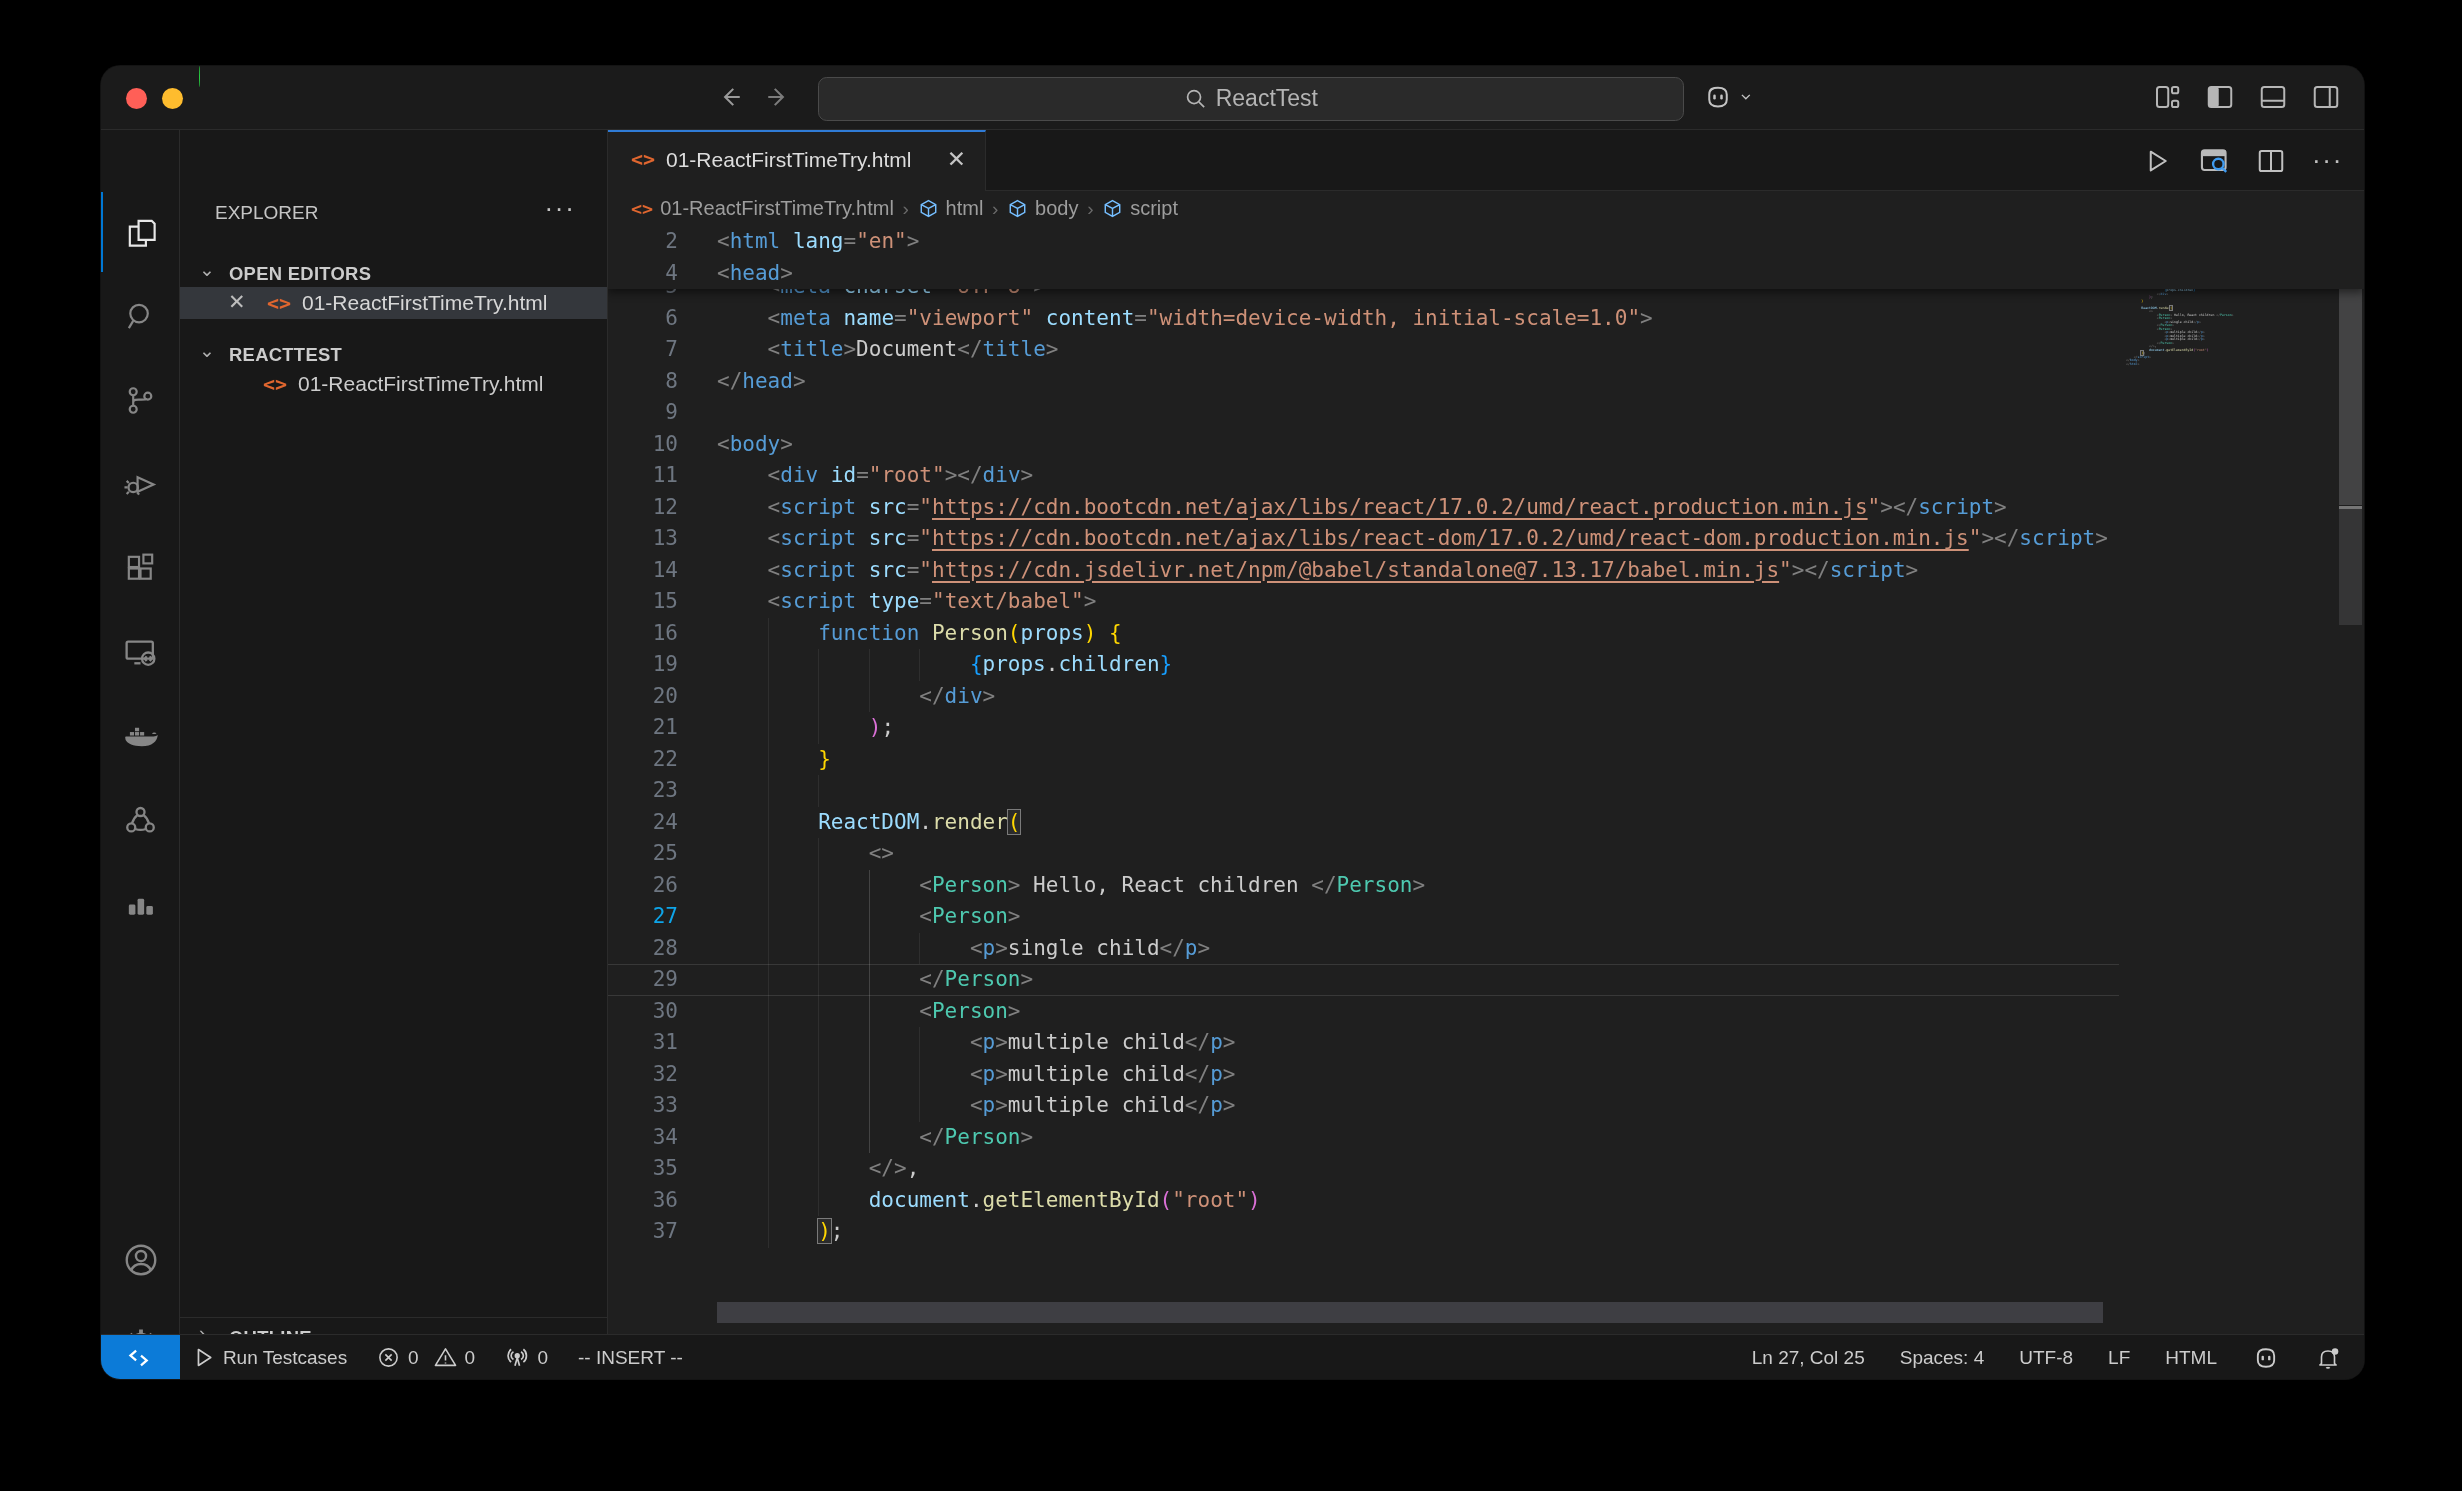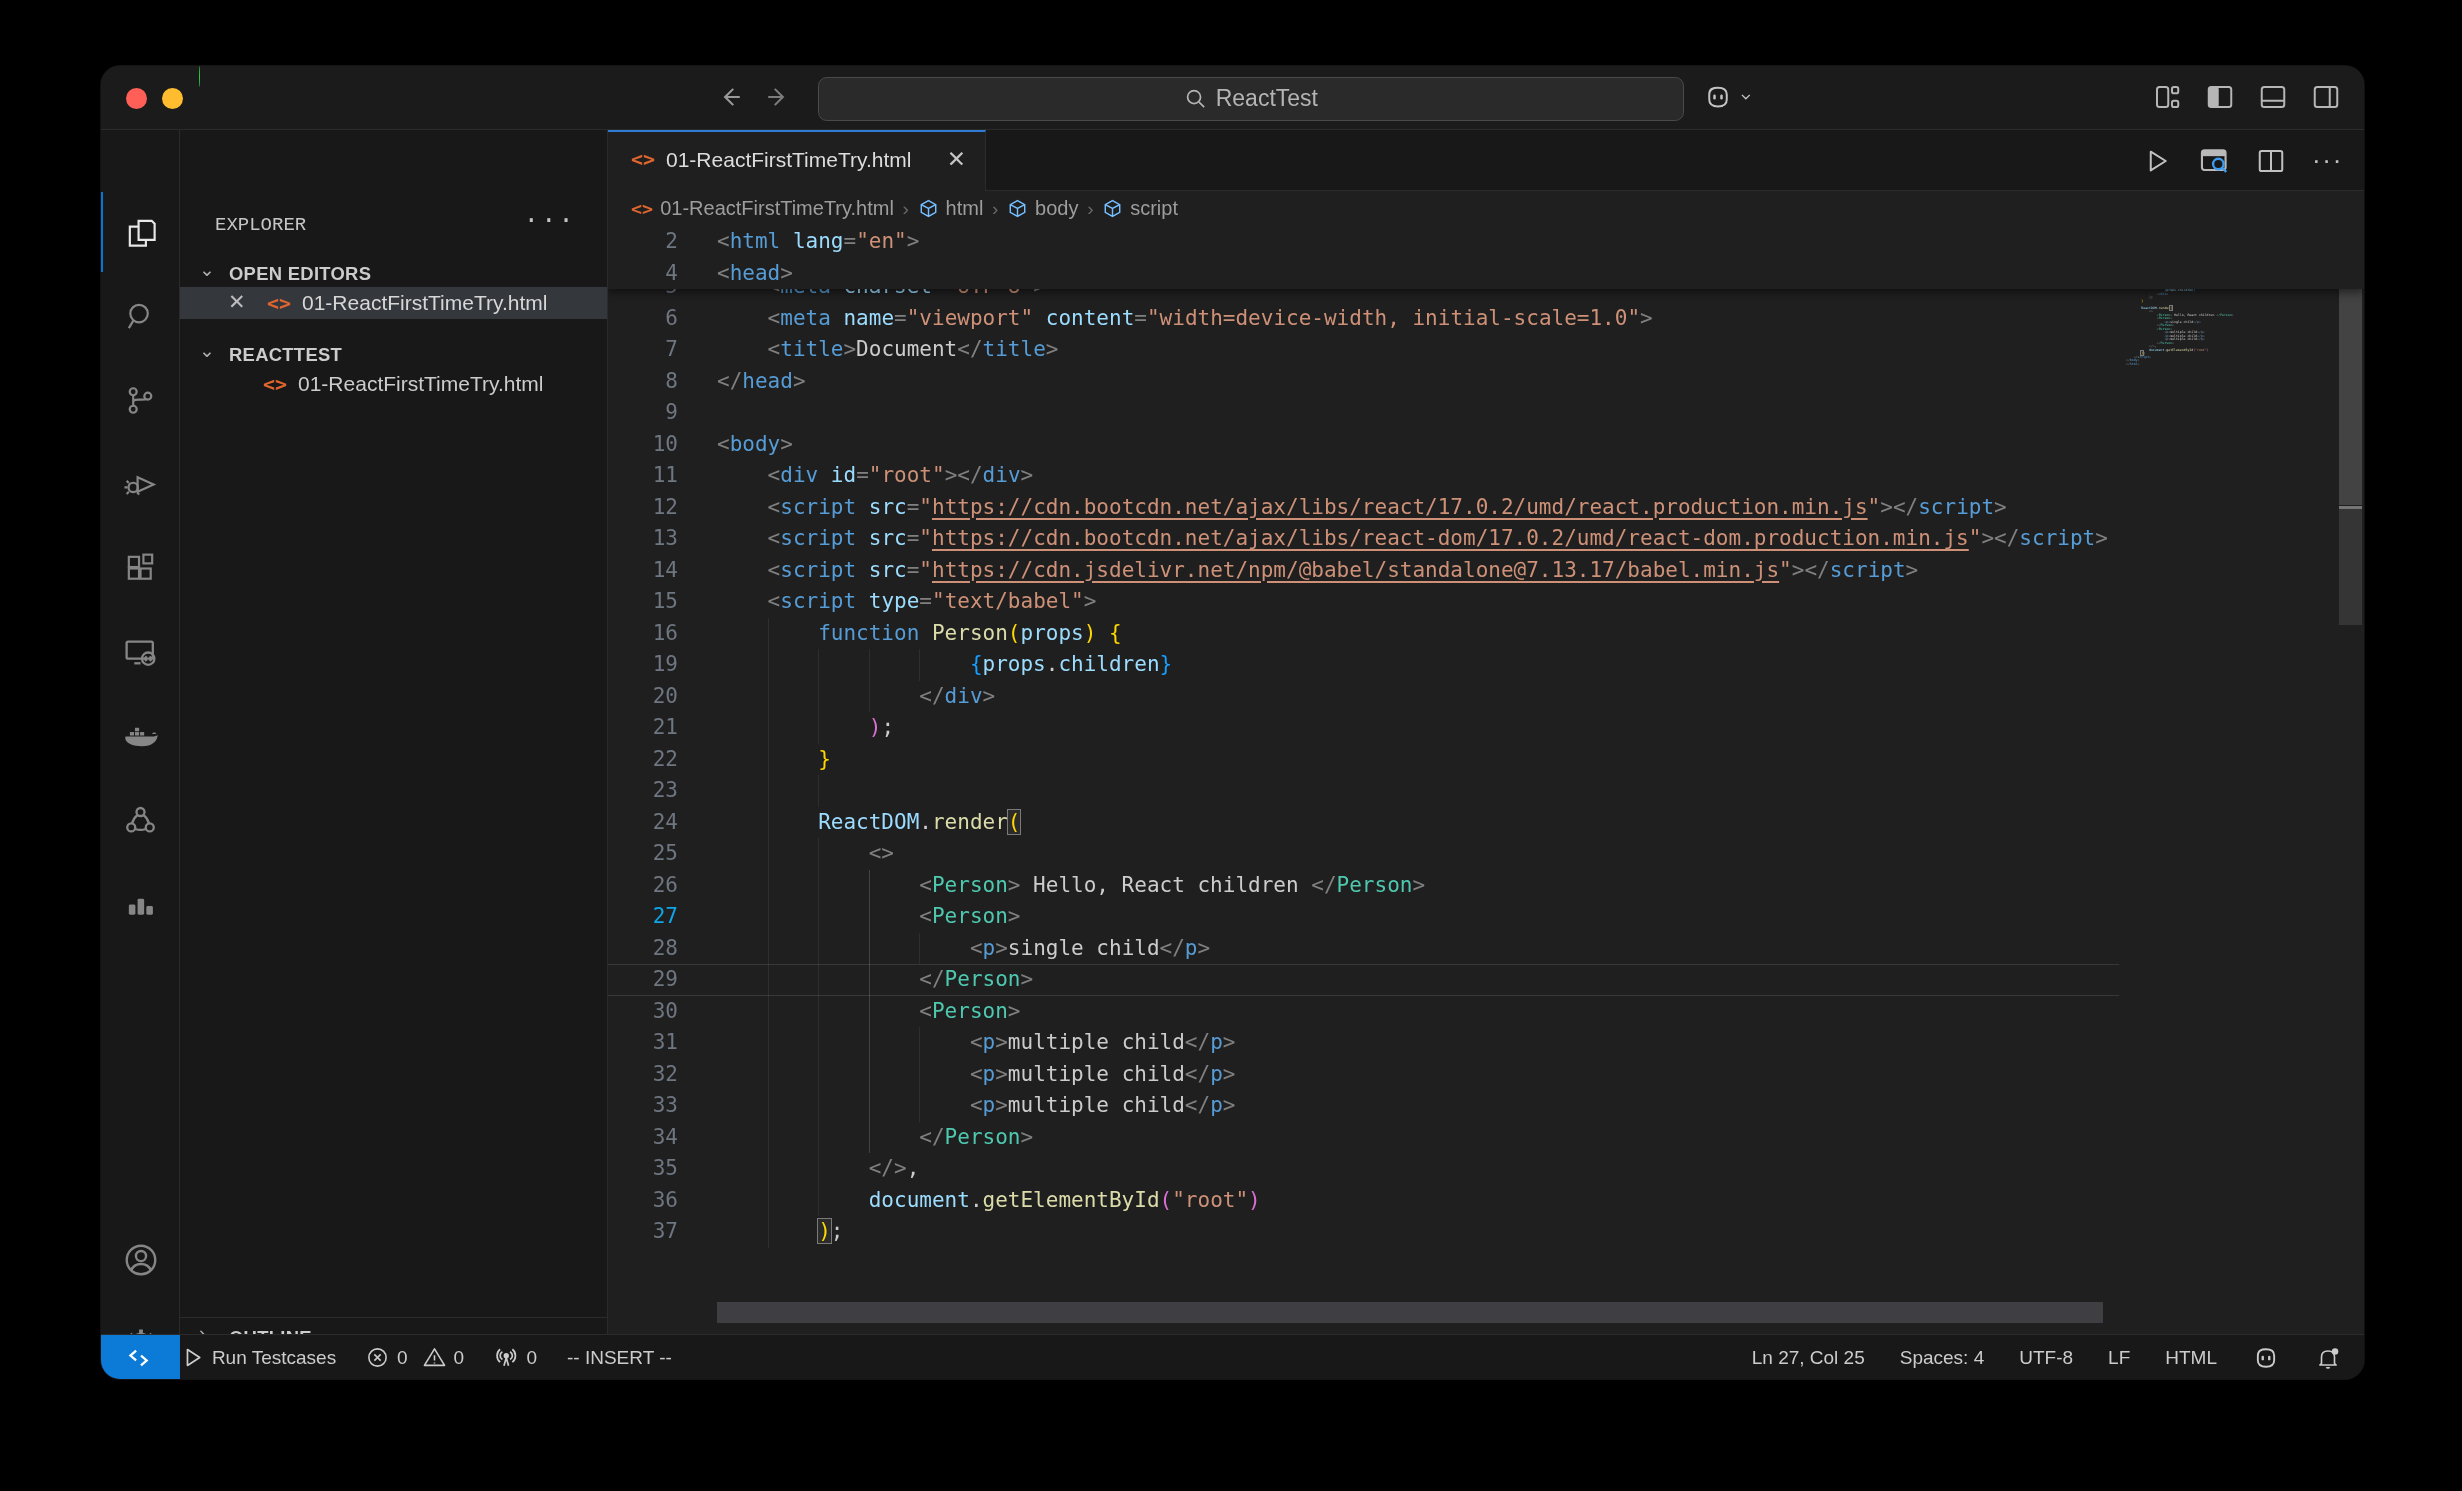--- a/index.html
+++ b/index.html
@@ -26,21 +26,21 @@
   
   .main { position:absolute; left:0; top:64px; right:0; bottom:45px; }
   .activitybar { position:absolute; left:0; top:0; width:79px; bottom:0; background:#181818;
                  border-right:0.9px solid #2b2b2b; }
   .act { position:absolute; left:0; width:79px; height:80px; display:flex; align-items:center;
          justify-content:center; color:#868686; }
   .act.active { color:#e7e7e7; border-left:2.6px solid #0078d4; }
   
   .sidebar { position:absolute; left:79px; top:0; width:428px; bottom:0; background:#181818;
              border-right:0.9px solid #2b2b2b; color:#cccccc; }
-  .sb-title { position:absolute; left:0; top:80px; width:100%; height:31.5px;font-family:Liberation Mono, monospace; }
+  .sb-title { position:absolute; left:0; top:68px; width:100%; height:31.5px; }
   .sb-title .t { position:absolute; left:35px; top:3.5px; font-size:19px; color:#c5c5c5; }
   .sb-title .more { position:absolute; right:31.5px; top:-5.2px; font-size:26px; letter-spacing:1.7px;
                     color:#c5c5c5; }
   .sec-hdr { position:absolute; left:0; width:100%; height:31.5px; font-weight:bold;
              font-size:18.4px; color:#cccccc; }
   .sec-hdr .chev { position:absolute; left:19px; top:4.4px; font-weight:normal; font-size:19px;
                    color:#b0b0b0; }
   .sec-hdr .lbl { position:absolute; left:49px; top:9px; letter-spacing:0.3px; }
   .oe-item { position:absolute; left:0; top:157px; width:100%; height:32px; background:#34373c; }
   .oe-item .x { position:absolute; left:48px; top:2.6px; font-size:21px; color:#bdbdbd; }
@@ -99,21 +99,21 @@
   .tok-lnk{color:#ce9178; text-decoration:underline; text-underline-offset:4.4px;}
   .tok-kw{color:#c586c0} .tok-stor{color:#569cd6} .tok-fn{color:#dcdcaa}
   .tok-var{color:#9cdcfe} .tok-txt{color:#cccccc}
   .tok-b1{color:#ffd700} .tok-b2{color:#da70d6} .tok-b3{color:#179fff}
   .bm { outline:1.3px solid #7a7a7a; outline-offset:-0.9px; background:rgba(100,100,100,0.18); }
   
   .statusbar { position:absolute; left:0; bottom:0; right:0; height:45px; background:#181818;
                border-top:0.9px solid #2b2b2b; color:#cccccc; font-size:19px; }
   .remote { position:absolute; left:0; top:0; width:79px; height:45px; background:#0c7bd8;
             color:#fff; display:flex; align-items:center; justify-content:center; }
-  .st-left { position:absolute; left:80px; top:0; height:45px; display:flex;
+  .st-left { position:absolute; left:91px; top:0; height:45px; display:flex;
              align-items:center; gap:30px; }
   .st-right { position:absolute; right:23px; top:0; height:45px; display:flex;
               align-items:center; gap:35px; }
   .st-item { display:flex; align-items:center; gap:7.9px; }
   svg { display:block; }
 </style>
 </head>
 <body>
 
 <div class="window">

